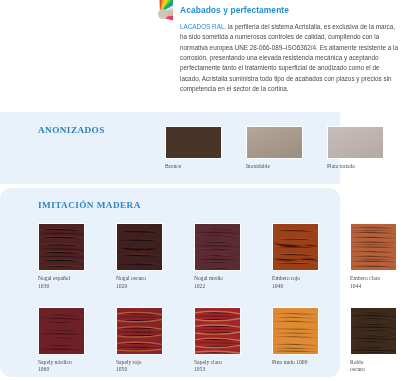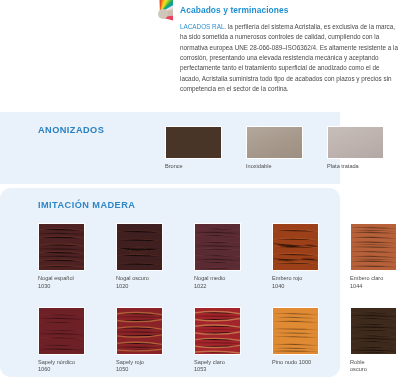--- a/index.html
+++ b/index.html
@@ -60,20 +60,21 @@
     color: #2a8fd0;
     font-weight: normal;
   }
 
   
   .panel {
     background: #e9f2fa;
     width: 340px;
     box-sizing: border-box;
     position: relative;
+    font-family: Liberation Serif, serif;
   }
   .panel-anod { height: 72px; padding-left: 38px; padding-top: 13px; }
   .panel-madera { height: 189px; padding-left: 38px; padding-top: 12px; border-radius: 11px; }
 
   .gap { height: 4px; background: #ffffff; width: 420px; }
 
   .section-title {
     color: #2a7fc0;
     font-size: 9.2px;
     font-weight: bold;
@@ -256,21 +257,21 @@
             <circle cx="0" cy="0" r="92"></circle>
             <circle cx="0" cy="0" r="116"></circle>
           </g>
           <circle cx="0" cy="0" r="5" fill="#cfc6ba"></circle>
         </g>
       </g>
     </svg>
   </div>
 
   <div class="intro-text">
-    <h2 class="intro-title">Acabados y terminaciones</h2>
+    <h2 class="intro-title">Acabados y perfectamente</h2>
     <p class="intro-body"><span class="lead">LACADOS RAL.</span><span> la perfilería del sistema Acristalia, es exclusiva de la marca, ha sido sometida a numerosos controles de calidad, cumpliendo con la normativa europea UNE 28-066-089–ISO6362/4. Es altamente resistente a la corrosión, presentando una elevada resistencia mecánica y aceptando perfectamente tanto el tratamiento superficial de anodizado como el de lacado, Acristalia suministra todo tipo de acabados con plazos y precios sin competencia en el sector de la cortina.</span></p>
   </div>
 </div>
 
 <div class="panel panel-anod">
   <h3 class="section-title">ANONIZADOS</h3>
 
   <div class="anod-row">
     <div class="anod-item">
       <div class="anod-chip" style="background:#483528"></div>

